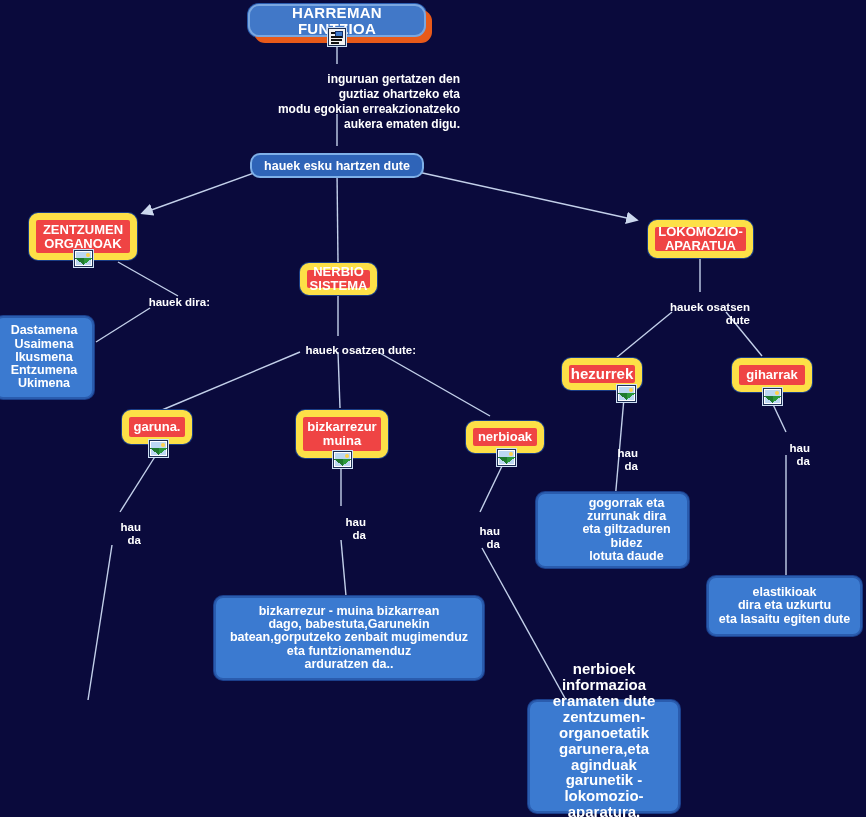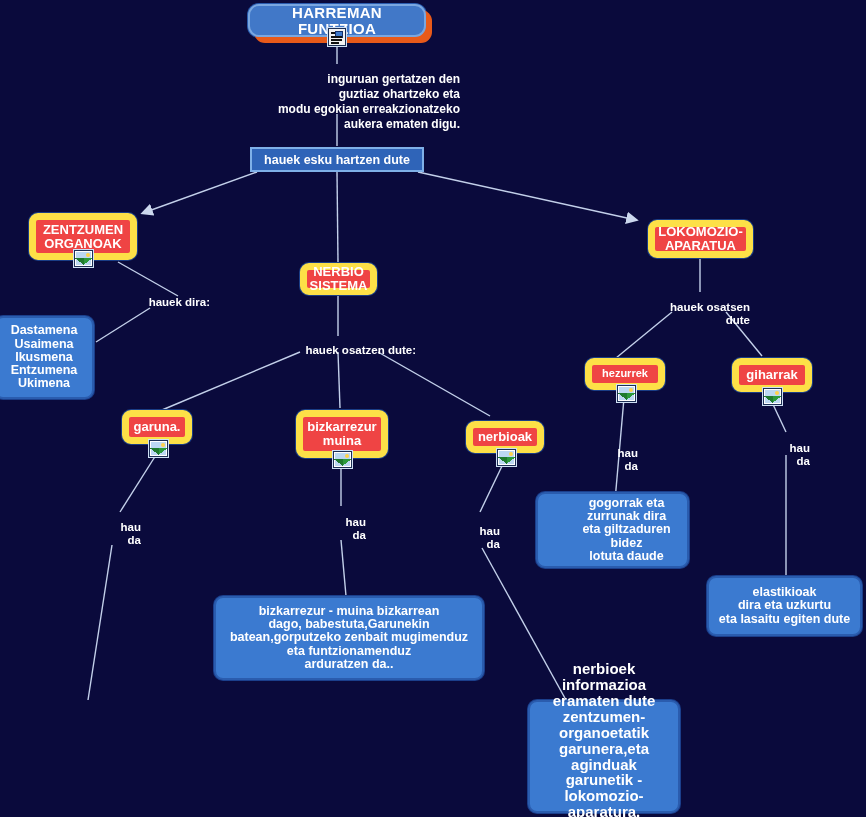--- a/index.html
+++ b/index.html
@@ -49,27 +49,28 @@
     box-shadow:6px 6px 0 0 #e85a1a, 0 0 0 1px #2a5cae;
     font-size:15px;
     letter-spacing:.3px;
   }
   
   .pill{
     position:absolute;
     box-sizing:border-box;
     background:#2f64b8;
     border:2px solid #7fb0e8;
-    border-radius:0;
+    border-radius:10px;
     color:#ffffff;
     font-weight:bold;
     font-size:12.5px;
     display:flex;align-items:center;justify-content:center;
     padding:10px 10px;
     z-index:3;
+    margin-top:6px;
   }
   
   .linklabel{
     position:absolute;
     color:#ffffff;
     font-weight:bold;
     font-size:11.5px;
     text-align:right;
     line-height:1.1;
     white-space:pre-line;
@@ -207,21 +208,21 @@
     <span class="mtn"></span>
   </div>
 
   <div class="node concept" style="left:466px;top:421px;width:78px;height:32px;font-size:13px;">nerbioak</div>
   <div class="icon-img" style="left:497px;top:449px;">
     <span class="sky"></span>
     <span class="sun"></span>
     <span class="mtn"></span>
   </div>
 
-  <div class="node concept" style="left:585px;top:358px;width:80px;height:32px;font-size:11px;">hezurrek</div>
+  <div class="node concept" style="left:562px;top:358px;width:80px;height:32px;font-size:15px;">hezurrek</div>
   <div class="icon-img" style="left:617px;top:385px;">
     <span class="sky"></span>
     <span class="sun"></span>
     <span class="mtn"></span>
   </div>
 
   <div class="node concept" style="left:732px;top:358px;width:80px;height:34px;font-size:13px;">giharrak</div>
   <div class="icon-img" style="left:763px;top:388px;">
     <span class="sky"></span>
     <span class="sun"></span>

